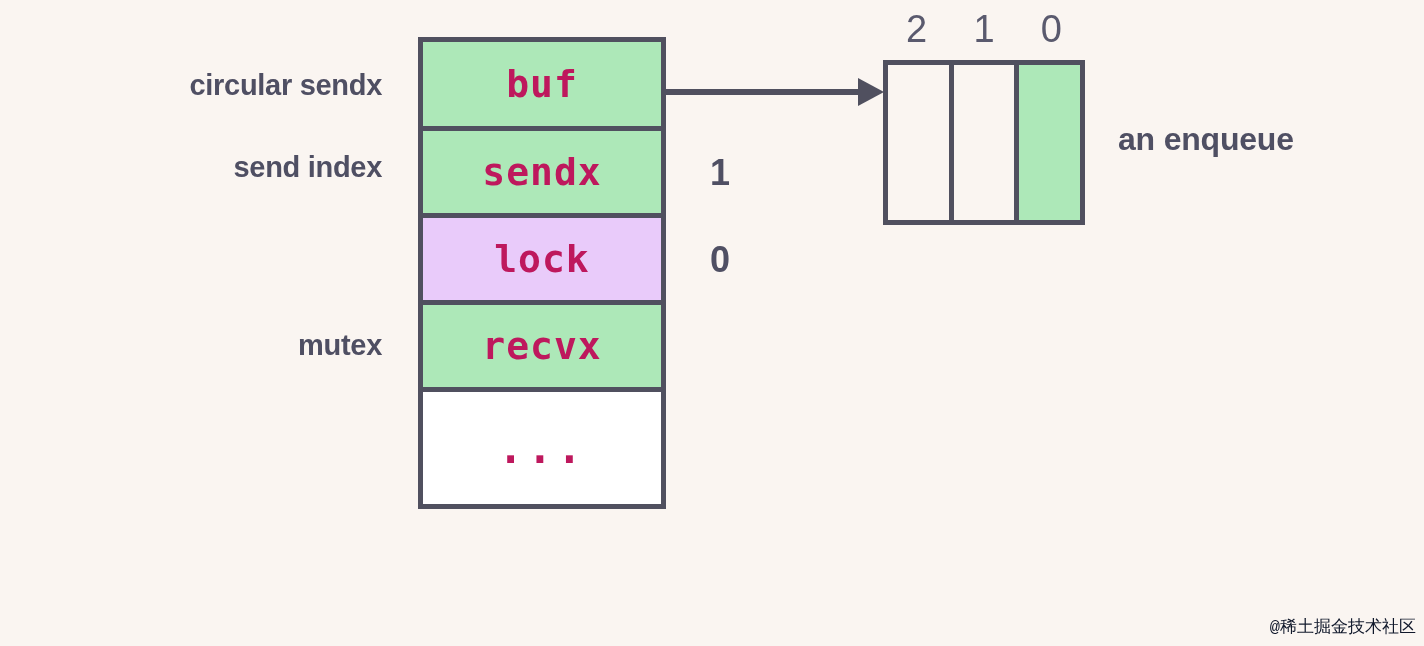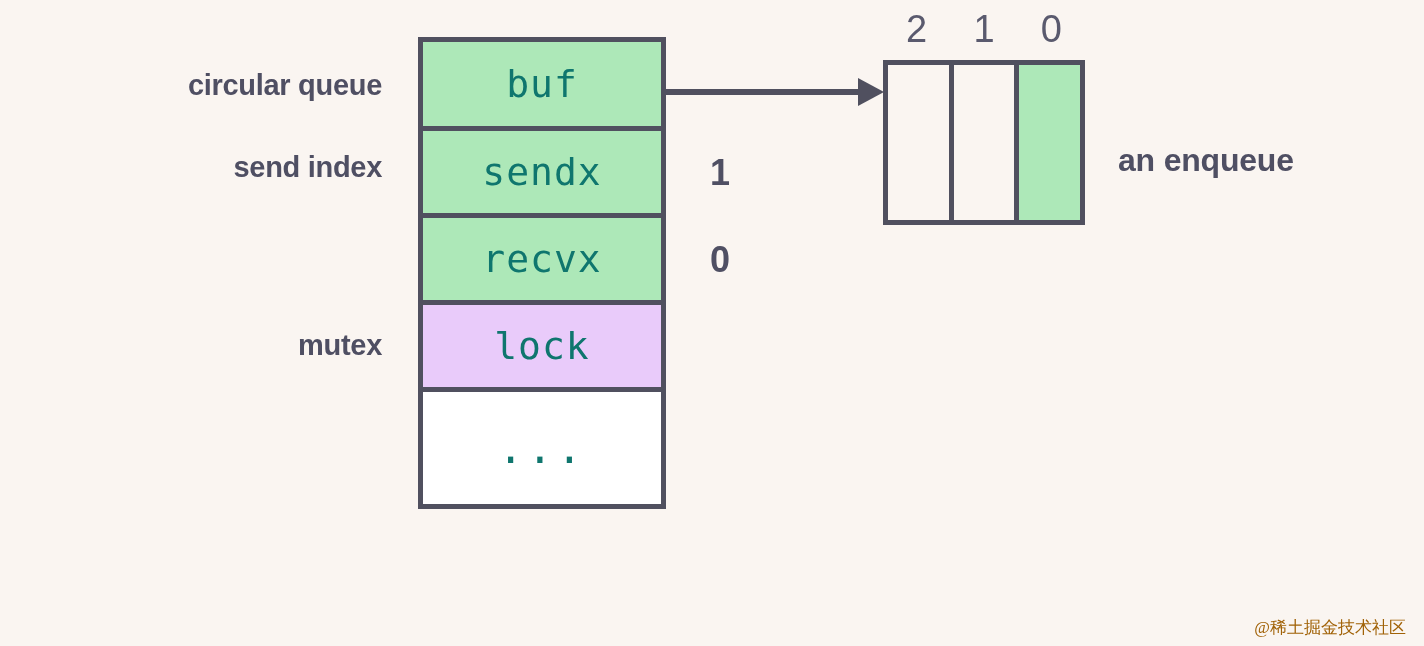--- a/index.html
+++ b/index.html
@@ -58,22 +58,23 @@
   }
   .struct-row {
     position: relative;
     box-sizing: border-box;
     border-bottom: 5px solid #50505f;
     display: flex;
     align-items: center;
     justify-content: center;
     font-family: "DejaVu Sans Mono", monospace;
     font-size: 38px;
-    color: #0f766e;
+    color: #be185d;
     letter-spacing: 1px;
+    font-weight: bold;
   }
   .struct-row:last-child { border-bottom: none; }
   .row-buf   { height: 89px;  background: #ade8b8; }
   .row-sendx { height: 87px;  background: #ade8b8; }
   .row-recvx { height: 87px;  background: #ade8b8; }
   .row-lock  { height: 87px;  background: #e9cbfa; }
   .row-dots  { height: 112px; background: #ffffff; font-size: 42px; letter-spacing: 4px; }
 
   
   .idx-val {
@@ -138,64 +139,63 @@
   .caption-right {
     position: absolute;
     left: 1118px;
     top: 123px;
     font-family: "Liberation Sans", sans-serif;
     font-weight: bold;
     font-size: 32px;
     color: #4f4f63;
     line-height: 1;
     letter-spacing: -0.2px;
-    margin-top: 21px;
   }
 
   
   .struct-name {
     position: absolute;
     left: 418px;
     top: 552px;
     width: 248px;
     text-align: center;
     font-family: "DejaVu Sans Mono", monospace;
     font-size: 48px;
     color: #5a5a6e;
     line-height: 1;
     letter-spacing: 0px;
   }
 
   
   .watermark {
     position: absolute;
-    right: 18px;
+    right: 8px;
     bottom: 10px;
-    font-family: Liberation Serif, serif;
+    font-family: Liberation Mono, monospace;
     font-size: 17px;
-    color: #a16207;
+    color: #0f172a;
     line-height: 1;
   }
 </style>
 </head>
 <body>
 
 <div id="canvas">
 
   <div class="label-col">
-    <div class="side-label l0">circular queue</div>
+    <div class="side-label l0">circular sendx</div>
     <div class="side-label l1">send index</div>
     <div class="side-label l3">mutex</div>
   </div>
 
   <div class="struct-box">
     <div class="struct-row row-buf">buf</div>
     <div class="struct-row row-sendx">sendx</div>
+    <div class="struct-row row-lock">lock</div>
     <div class="struct-row row-recvx">recvx</div>
-    <div class="struct-row row-lock">lock</div>
     <div class="struct-row row-dots">...</div>
   </div>
 
   <div class="idx-val idx-sendx">1</div>
   <div class="idx-val idx-recvx">0</div>
 
   <svg class="arrow-svg" viewBox="0 0 220 44">
     <line x1="0" y1="22" x2="196" y2="22" stroke="#50505f" stroke-width="6"></line>
     <polygon points="194,8 220,22 194,36" fill="#50505f"></polygon>
   </svg>

